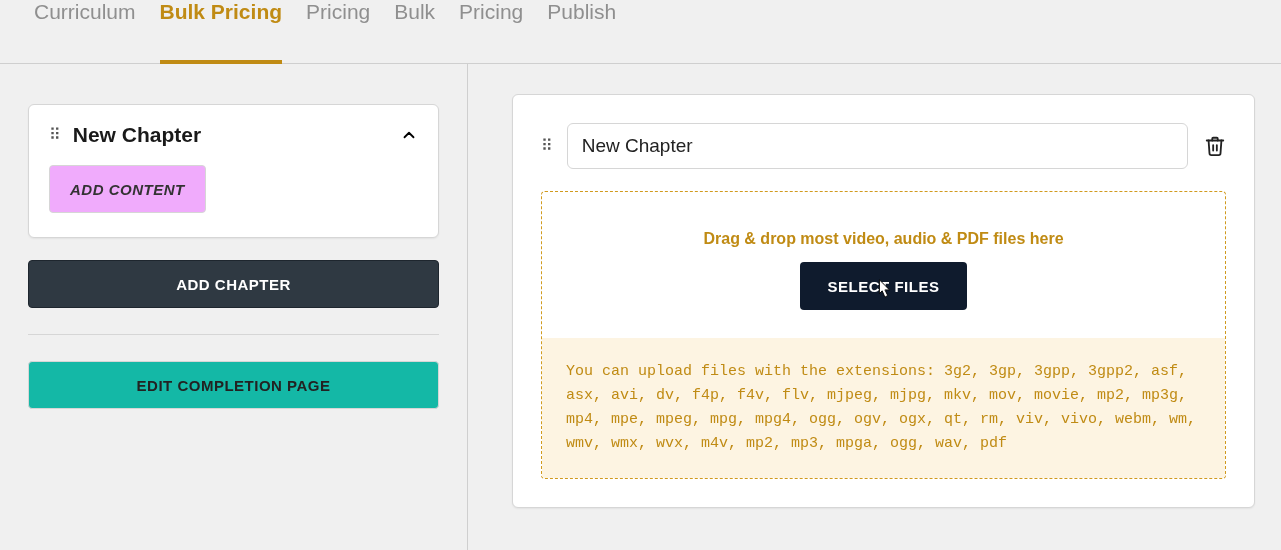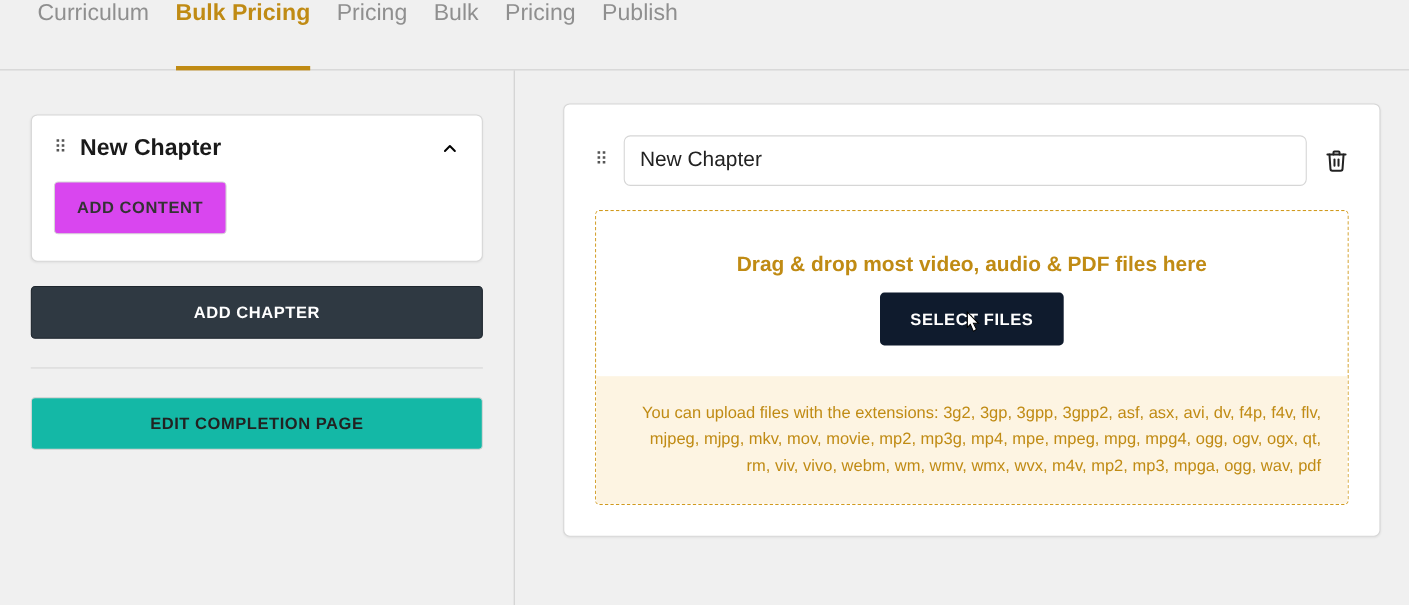--- a/index.html
+++ b/index.html
@@ -24,39 +24,39 @@
   .side{width:468px;border-right:1px solid #cfcfcf;padding:40px 28px 0 28px;}
   .main{flex:1;padding:30px 26px 0 44px;}
   
   .chapter-card{background:#fff;border:1px solid var(--grey-border);border-radius:6px;box-shadow:0 1px 2px rgba(0,0,0,.06);padding:18px 20px 24px 20px;}
   .chapter-head{display:flex;align-items:center;gap:14px;}
   .grip{color:#555;font-size:16px;line-height:1;letter-spacing:-2px;cursor:grab;}
   .chapter-title{font-size:21px;font-weight:700;flex:1;}
   .chevron-up{font-size:18px;cursor:pointer;}
   .chevron-up svg{display:block;}
   .btn{display:inline-flex;align-items:center;justify-content:center;font-weight:600;cursor:pointer;border-radius:4px;}
-  .btn.outline{background:#d946ef;border:1px solid var(--grey-border);color:#333;}
+  .btn.outline{background:#f0abfc;border:1px solid var(--grey-border);color:#333;font-style:italic;}
   .add-content{margin-top:18px;height:48px;padding:0 20px;font-size:15px;letter-spacing:.5px;}
   .add-chapter{margin-top:22px;width:100%;height:48px;background:var(--dark-btn);color:#ffffff;border:1px solid #1e262e;font-size:15px;letter-spacing:.5px;}
   .hr{height:1px;background:var(--grey-border);margin:26px 0;}
   .edit-completion{width:100%;height:48px;background:#14b8a6;border:1px solid var(--grey-border);font-size:15px;letter-spacing:.5px;color:#222;}
   
   .right-card{background:#fff;border:1px solid var(--grey-border);border-radius:6px;box-shadow:0 1px 2px rgba(0,0,0,.06);padding:28px 28px 28px 28px;}
   .title-row{display:flex;align-items:center;gap:16px;}
   .title-input{flex:1;height:46px;border:1px solid var(--grey-border);border-radius:6px;font-size:19px;padding:0 14px;color:#222;}
   .trash{color:#333;cursor:pointer;}
   .trash svg{display:block;}
   .dropzone{margin-top:22px;border:1px dashed var(--accent-light);border-radius:4px;overflow:hidden;}
   .dz-top{padding:38px 20px 28px 20px;text-align:center;}
-  .dz-line1{color:var(--accent);font-size:19px;font-weight:600;}
+  .dz-line1{color:var(--accent);font-size:16px;font-weight:600;}
   .dz-or{color:var(--accent);font-size:17px;font-weight:700;margin-top:6px;}
   .select-files{margin:14px auto 0;display:inline-flex;height:48px;padding:0 28px;background:var(--dark-btn2);color:#fff;border:none;font-size:15px;font-weight:700;letter-spacing:.5px;position:relative;}
   .cursor-ptr{position:absolute;left:50%;top:50%;transform:translate(-50%,-35%);}
   .cursor-ptr svg{display:block;}
-  .dz-bottom{background:var(--dropzone-bg);padding:22px 24px;text-align:right;color:var(--accent);font-size:15px;line-height:1.6;}
+  .dz-bottom{background:var(--dropzone-bg);padding:22px 24px;text-align:left;color:var(--accent);font-size:15px;line-height:1.6;font-family:Liberation Mono, monospace;}
 </style>
 </head>
 <body>
 
 <div class="tabs">
   <div class="tab">Curriculum</div>
   <div class="tab active">Bulk Pricing</div>
   <div class="tab">Pricing</div>
   <div class="tab">Bulk</div>
   <div class="tab">Pricing</div>

